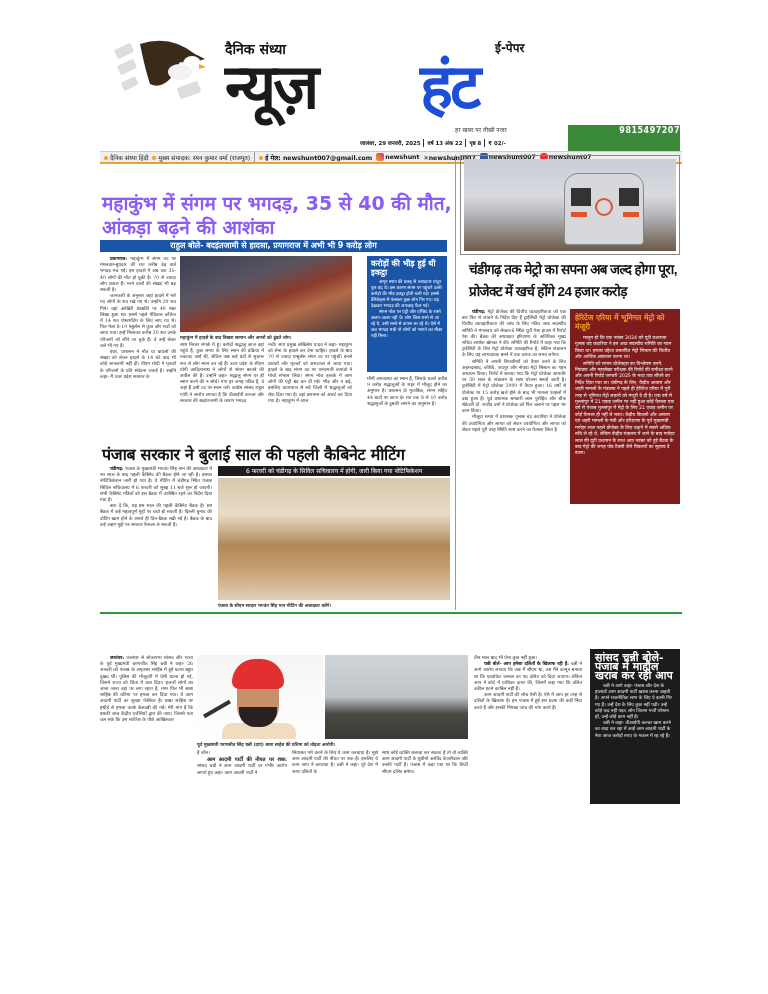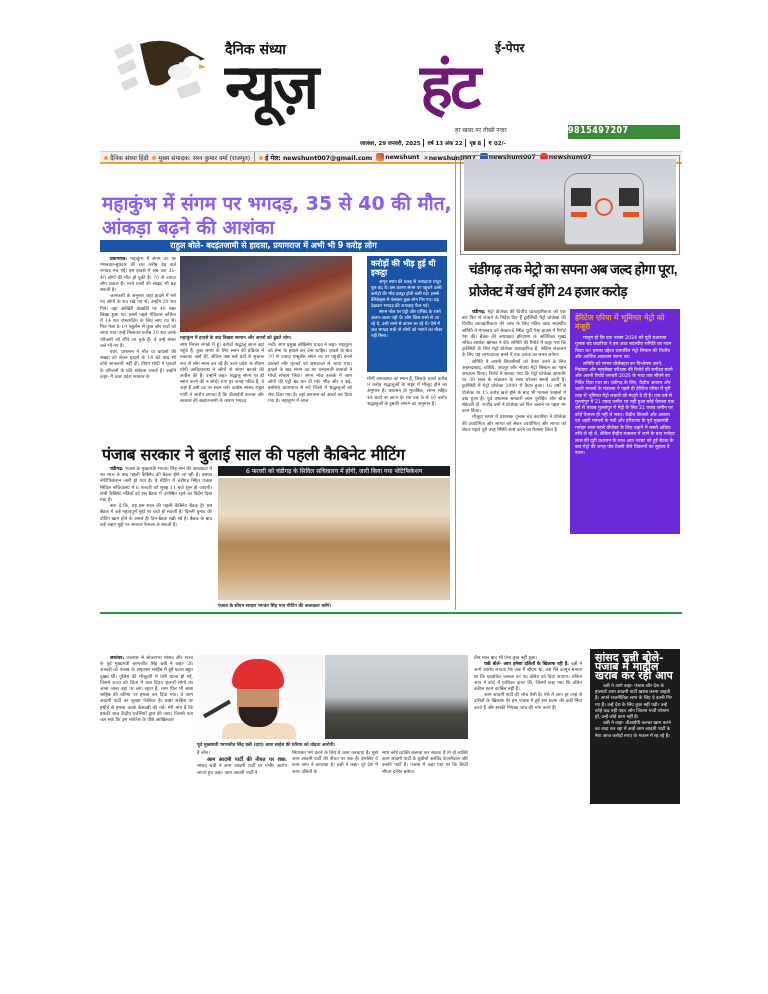--- a/index.html
+++ b/index.html
@@ -7,52 +7,52 @@
   body{font-family:"DejaVu Sans","Liberation Sans",sans-serif;color:#111;position:relative}
   .page{position:absolute;left:100px;top:34px;width:582px;height:912px}
   .abs{position:absolute}
   .small{font-size:4.6px;line-height:6.2px;color:#333;text-align:justify;font-family:"DejaVu Serif","Liberation Serif",serif}
   .small p{text-indent:10px}
   .small b{color:#111}
   
   .eagle{left:10px;top:0;width:110px;height:70px}
   .dainik{left:125px;top:5px;font-size:14px;font-weight:bold;color:#111;font-family:"DejaVu Sans",sans-serif}
   .news{left:125px;top:14px;font-size:62px;font-weight:900;letter-spacing:-3px;color:#1a1a1a;font-family:"DejaVu Sans",sans-serif;line-height:78px}
-  .hunt{left:320px;top:14px;font-size:62px;font-weight:900;letter-spacing:-3px;color:#701a75;font-family:"DejaVu Sans",sans-serif;line-height:78px}
+  .hunt{left:320px;top:14px;font-size:62px;font-weight:900;letter-spacing:-3px;color:#1d4ed8;font-family:"DejaVu Sans",sans-serif;line-height:78px}
   .epaper{left:395px;top:5px;font-size:12px;font-weight:bold;color:#111}
   .tagline{left:355px;top:92px;font-size:6px;color:#333}
   .dateline{left:260px;top:104px;height:10px;font-size:5.4px;color:#111;display:flex;gap:3px;align-items:center;font-weight:bold}
   .dateline span{border-right:1px solid #333;padding-right:3px}
   .jobad{left:468px;top:5px;width:112px;height:86px;border:1px solid #ccc;background:#fff}
   .jobad .jt{font-size:10px;font-weight:bold;color:#e52a2a;padding:2px 8px;border-bottom:1px dotted #999}
   .jobad .jb{position:absolute;left:6px;top:18px;background:#e52a2a;color:#fff;font-size:4px;padding:1px 3px}
   .jobad .jn{position:absolute;left:6px;top:25px;font-size:11px;font-weight:bold}
   .jobad .jd{position:absolute;left:6px;top:40px;width:100px;font-size:5px;line-height:6.5px;border-left:1px solid #333;padding-left:3px;color:#333}
-  .jobphone{left:468px;top:91px;width:112px;height:14px;background:#3a8a3a;color:#fff;font-size:8px;font-weight:bold;text-align:left;line-height:11px;letter-spacing:.5px}
+  .jobphone{left:468px;top:91px;width:112px;height:26px;background:#3a8a3a;color:#fff;font-size:8px;font-weight:bold;text-align:right;line-height:11px;letter-spacing:.5px}
   .socialbar{left:0;top:117px;width:582px;height:13px;background:#eee;border-top:1px solid #ccc;border-bottom:2px solid #e8a03a;display:flex;align-items:center;font-size:6.2px;gap:4px;padding-left:4px}
   .socialbar .dot{display:inline-block;width:4px;height:4px;border-radius:50%;background:#e8a03a;margin-right:2px}
   .socialbar .sep{border-left:1px solid #999;height:10px}
   .sicon{display:inline-block;width:8px;height:8px;border-radius:2px;margin-right:1px;vertical-align:middle}
   
   .h1{left:2px;top:157px;width:350px;font-size:19px;font-weight:bold;line-height:24px;color:#8b5cf6}
   .rahul{left:0;top:206px;width:347px;height:12px;background:#1a55a8;color:#fff;font-size:8px;font-weight:bold;line-height:12px;text-align:center}
   .kumbh-photo{left:80px;top:222px;width:172px;height:76px;background:linear-gradient(160deg,#3b3f55 0%,#5a5460 35%,#8b3b2b 55%,#b26b4a 70%,#4a3b3b 100%)}
   .bluebox{left:267px;top:222px;width:80px;height:116px;background:#1a55a8;color:#fff;padding:3px 4px}
   .bluebox .bt{font-size:8px;font-weight:bold;line-height:9px}
   .bluebox .bb{font-size:4.4px;line-height:6px;margin-top:2px}
   .metro-frame{left:360px;top:121px;width:220px;height:100px;border:1px solid #888;padding:3px}
   .metro-photo{width:100%;height:100%;background:linear-gradient(180deg,#c9cdd6 0%,#d8dadf 40%,#b5b7bb 60%,#6a5a4a 100%);position:relative}
   .train{position:absolute;left:100px;top:14px;width:80px;height:72px;background:#d6d8dc;border-radius:14px 14px 4px 4px;border:1px solid #888}
   .train .logo{position:absolute;left:30px;top:24px;width:18px;height:18px;border-radius:50%;border:2px solid #e0542a}
   .train .w1,.train .w2{position:absolute;top:14px;width:20px;height:18px;background:#333}
   .train .w1{left:6px}.train .w2{left:54px}
   .train .r1,.train .r2{position:absolute;top:38px;width:16px;height:5px;background:#e0542a}
   .train .r1{left:6px}.train .r2{left:58px}
   .metro-head{left:369px;top:225px;width:218px;font-size:13.5px;font-weight:bold;line-height:22px;letter-spacing:-.6px;color:#111;font-family:"Liberation Sans",sans-serif}
-  .heritage{left:470px;top:275px;width:110px;height:225px;background:#6d28d9;color:#eee;padding:4px 5px}
+  .heritage{left:470px;top:275px;width:110px;height:195px;background:#7f1d1d;color:#eee;padding:4px 5px}
   .heritage .ht{color:#f0a020;font-size:7.5px;font-weight:bold;line-height:9px}
   .heritage .hb{font-size:4.7px;line-height:6.4px;margin-top:4px;text-align:left}
   .heritage .hb p{text-indent:8px}
   .punjab-h{left:2px;top:409px;width:352px;font-size:16px;font-weight:bold;color:#111;letter-spacing:-.3px}
   .notif{left:118px;top:432px;width:232px;height:10px;background:#1c1c1c;color:#fff;font-size:6px;line-height:10px;text-align:center}
   .cab-photo{left:118px;top:444px;width:232px;height:122px;background:linear-gradient(180deg,#d7c9b0 0%,#e8dcc4 30%,#b08858 55%,#c8a070 75%,#e0d0b8 100%)}
   .cap{font-size:4.6px;color:#333;font-weight:bold}
   .greenline{left:0;top:578px;width:582px;height:2px;background:#2a9a3a}
   .channi-h{left:2px;top:583px;width:580px;font-size:20px;font-weight:bold;letter-spacing:-.5px;color:#111}
   .channi-photo{left:97px;top:621px;width:126px;height:84px;background:linear-gradient(180deg,#f5f5f5 0%,#fff 100%);overflow:hidden}

